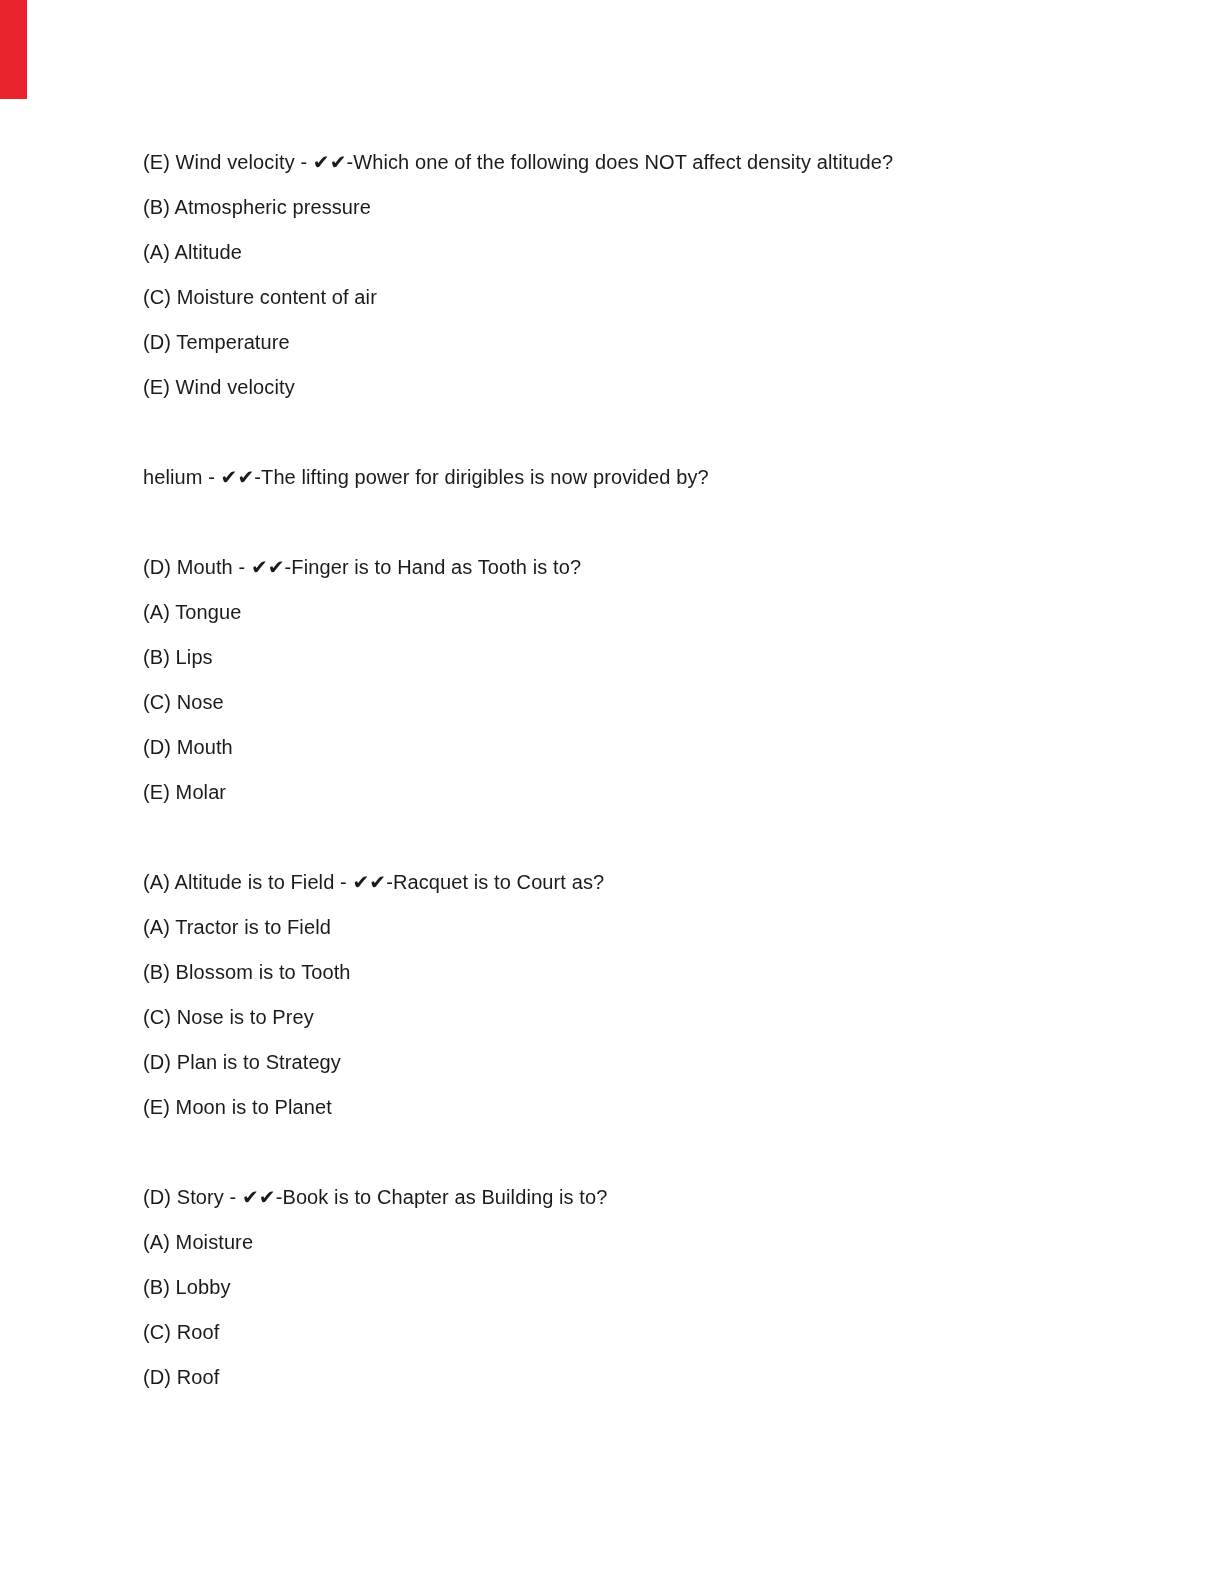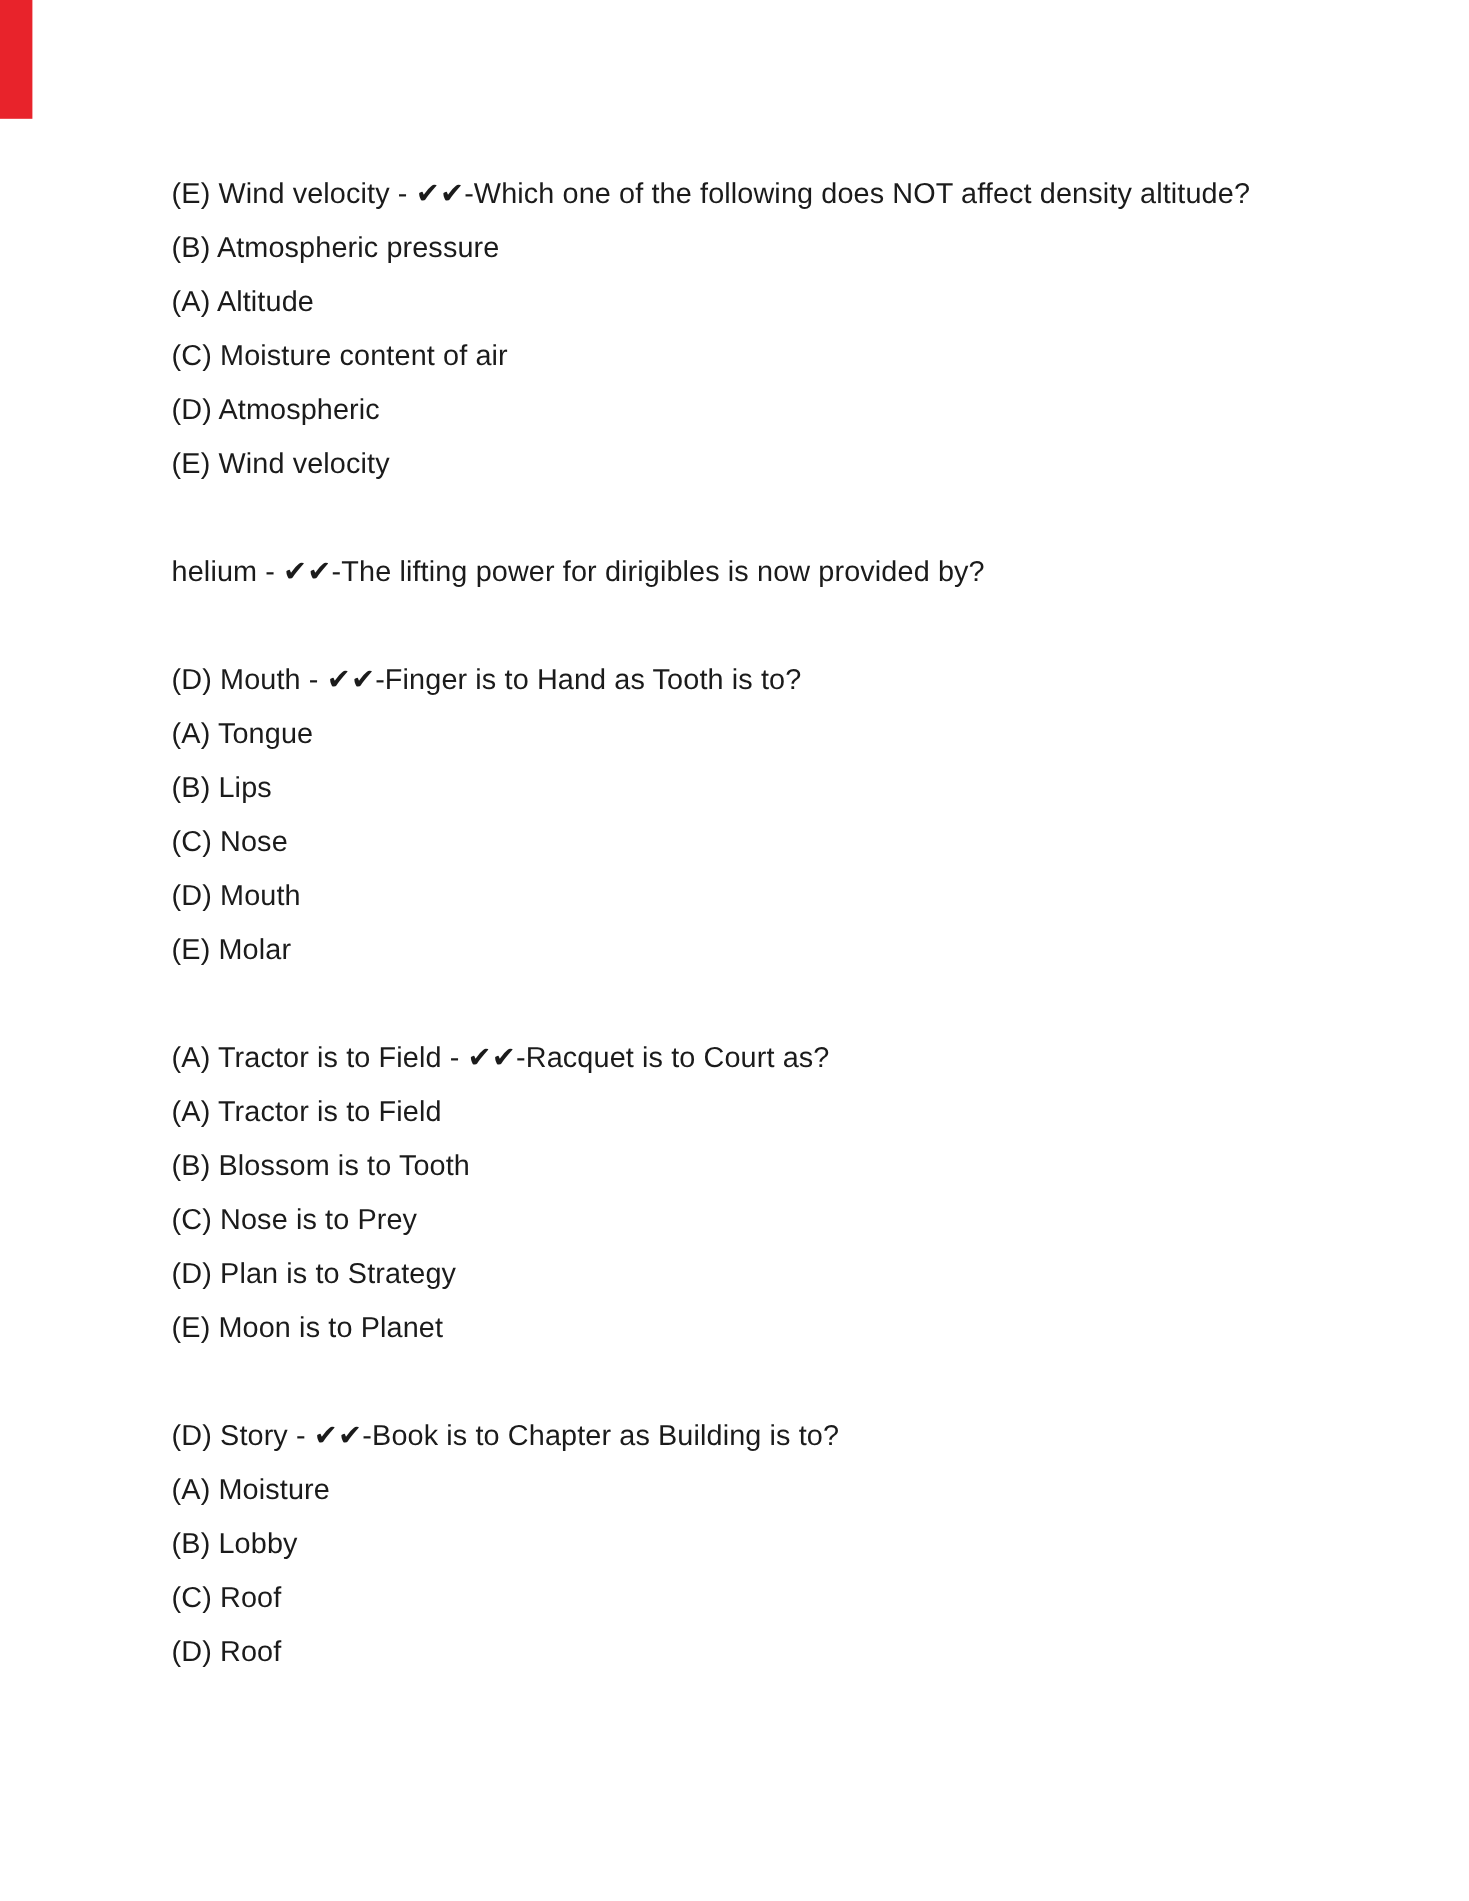--- a/index.html
+++ b/index.html
@@ -28,21 +28,21 @@
   }
   .doc {
     position: absolute;
     left: 143px;
     top: 149px;
     right: 50px;
     color: #1b1b1b;
   }
   .line {
     margin: 0 0 19px 0;
-    font-size: 24px;
+    font-size: 20px;
     line-height: 26px;
     white-space: nowrap;
     letter-spacing: 0.1px;
   }
   .group-gap {
     height: 45px;
   }
 </style>
 </head>
 <body>
@@ -51,21 +51,21 @@
 
   <div class="red-marker" style="background: rgb(232, 35, 43);"></div>
 
   <div class="doc">
 
     <div>
       <p class="line">(E) Wind velocity - ✔✔-Which one of the following does NOT affect density altitude?</p>
       <p class="line">(B) Atmospheric pressure</p>
       <p class="line">(A) Altitude</p>
       <p class="line">(C) Moisture content of air</p>
-      <p class="line">(D) Atmospheric</p>
+      <p class="line">(D) Temperature</p>
       <p class="line">(E) Wind velocity</p>
     </div>
 
     <div class="group-gap"></div>
 
     <div>
       <p class="line">helium - ✔✔-The lifting power for dirigibles is now provided by?</p>
     </div>
 
     <div class="group-gap"></div>
@@ -75,21 +75,21 @@
       <p class="line">(A) Tongue</p>
       <p class="line">(B) Lips</p>
       <p class="line">(C) Nose</p>
       <p class="line">(D) Mouth</p>
       <p class="line">(E) Molar</p>
     </div>
 
     <div class="group-gap"></div>
 
     <div>
-      <p class="line">(A) Tractor is to Field - ✔✔-Racquet is to Court as?</p>
+      <p class="line">(A) Altitude is to Field - ✔✔-Racquet is to Court as?</p>
       <p class="line">(A) Tractor is to Field</p>
       <p class="line">(B) Blossom is to Tooth</p>
       <p class="line">(C) Nose is to Prey</p>
       <p class="line">(D) Plan is to Strategy</p>
       <p class="line">(E) Moon is to Planet</p>
     </div>
 
     <div class="group-gap"></div>
 
     <div>

